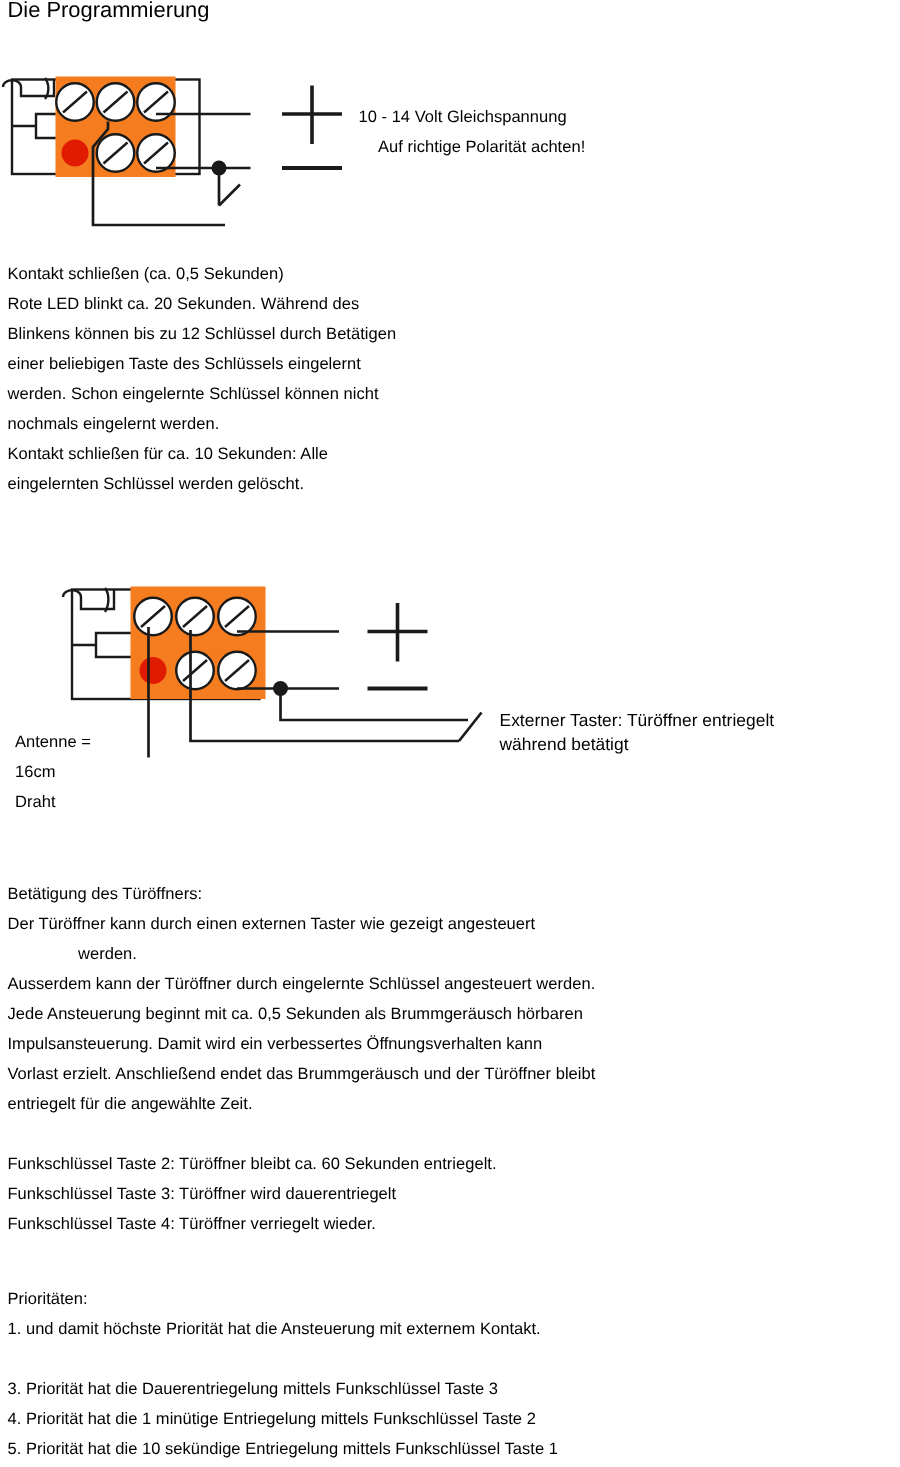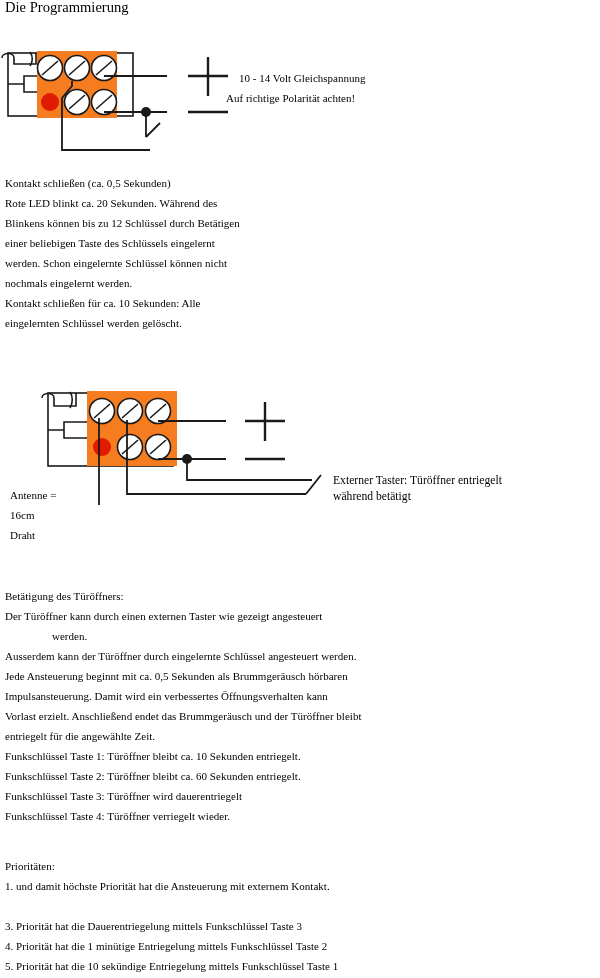--- a/index.html
+++ b/index.html
@@ -12,21 +12,20 @@
     height: 978px;
     position: relative;
     font-family: "Liberation Sans", sans-serif;
     color: #000000;
     overflow: hidden;
   }
   .page {
     position: relative;
     width: 600px;
     height: 936px;
-    font-family: Liberation Serif, serif;
   }
   .txt {
     position: absolute;
     font-size: 11px;
     line-height: 19.6px;
     white-space: pre;
     color: #000;
     letter-spacing: 0.02px;
   }
   .title {
@@ -110,21 +109,21 @@
       <g>
         <line x1="188" y1="36" x2="228" y2="36" stroke="#1a1a1a" stroke-width="2.4"></line>
         <line x1="208" y1="17" x2="208" y2="56" stroke="#1a1a1a" stroke-width="2.4"></line>
       </g>
 
       <line x1="188" y1="72" x2="228" y2="72" stroke="#1a1a1a" stroke-width="2.6"></line>
     </svg>
   </div>
 
   <div class="txt" style="left:239px; top:69px;">10 - 14 Volt Gleichspannung</div>
-  <div class="txt" style="left:226px; top:89px;">Auf richtige Polarität achten!</div>
+  <div class="txt" style="left:252px; top:89px;">Auf richtige Polarität achten!</div>
 
   <div class="txt" style="left:5px; top:174px;">Kontakt schließen (ca. 0,5 Sekunden)</div>
   <div class="txt" style="left:5px; top:194px;">Rote LED blinkt ca. 20 Sekunden. Während des</div>
   <div class="txt" style="left:5px; top:214px;">Blinkens können bis zu 12 Schlüssel durch Betätigen</div>
   <div class="txt" style="left:5px; top:234px;">einer beliebigen Taste des Schlüssels eingelernt</div>
   <div class="txt" style="left:5px; top:274px;">nochmals eingelernt werden.</div>
   <div class="txt" style="left:5px; top:254px;">werden. Schon eingelernte Schlüssel können nicht</div>
   <div class="txt" style="left:5px; top:294px;">Kontakt schließen für ca. 10 Sekunden: Alle</div>
   <div class="txt" style="left:5px; top:314px;">eingelernten Schlüssel werden gelöscht.</div>
 
@@ -197,21 +196,20 @@
   <div class="txt" style="left:10px; top:526px;">Draht</div>
 
   <div class="txt" style="left:5px; top:587px;">Betätigung des Türöffners:</div>
   <div class="txt" style="left:5px; top:607px;">Der Türöffner kann durch einen externen Taster wie gezeigt angesteuert</div>
   <div class="txt" style="left:5px; top:627px;margin-left:47px;">werden.</div>
   <div class="txt" style="left:5px; top:647px;">Ausserdem kann der Türöffner durch eingelernte Schlüssel angesteuert werden.</div>
   <div class="txt" style="left:5px; top:667px;">Jede Ansteuerung beginnt mit ca. 0,5 Sekunden als Brummgeräusch hörbaren</div>
   <div class="txt" style="left:5px; top:687px;">Impulsansteuerung. Damit wird ein verbessertes Öffnungsverhalten kann</div>
   <div class="txt" style="left:5px; top:707px;">Vorlast erzielt. Anschließend endet das Brummgeräusch und der Türöffner bleibt</div>
   <div class="txt" style="left:5px; top:727px;">entriegelt für die angewählte Zeit.</div>
-  <div class="txt" style="left:5px; top:747px;">Funkschlüssel Taste 1: Türöffner bleibt ca. 10 Sekunden entriegelt.</div>
   <div class="txt" style="left:5px; top:767px;">Funkschlüssel Taste 2: Türöffner bleibt ca. 60 Sekunden entriegelt.</div>
   <div class="txt" style="left:5px; top:787px;">Funkschlüssel Taste 3: Türöffner wird dauerentriegelt</div>
   <div class="txt" style="left:5px; top:807px;">Funkschlüssel Taste 4: Türöffner verriegelt wieder.</div>
 
   <div class="txt" style="left:5px; top:857px;">Prioritäten:</div>
   <div class="txt" style="left:5px; top:877px;">1. und damit höchste Priorität hat die Ansteuerung mit externem Kontakt.</div>
   <div class="txt" style="left:5px; top:917px;">3. Priorität hat die Dauerentriegelung mittels Funkschlüssel Taste 3</div>
   <div class="txt" style="left:5px; top:937px;">4. Priorität hat die 1 minütige Entriegelung mittels Funkschlüssel Taste 2</div>
   <div class="txt" style="left:5px; top:957px;">5. Priorität hat die 10 sekündige Entriegelung mittels Funkschlüssel Taste 1</div>
 

